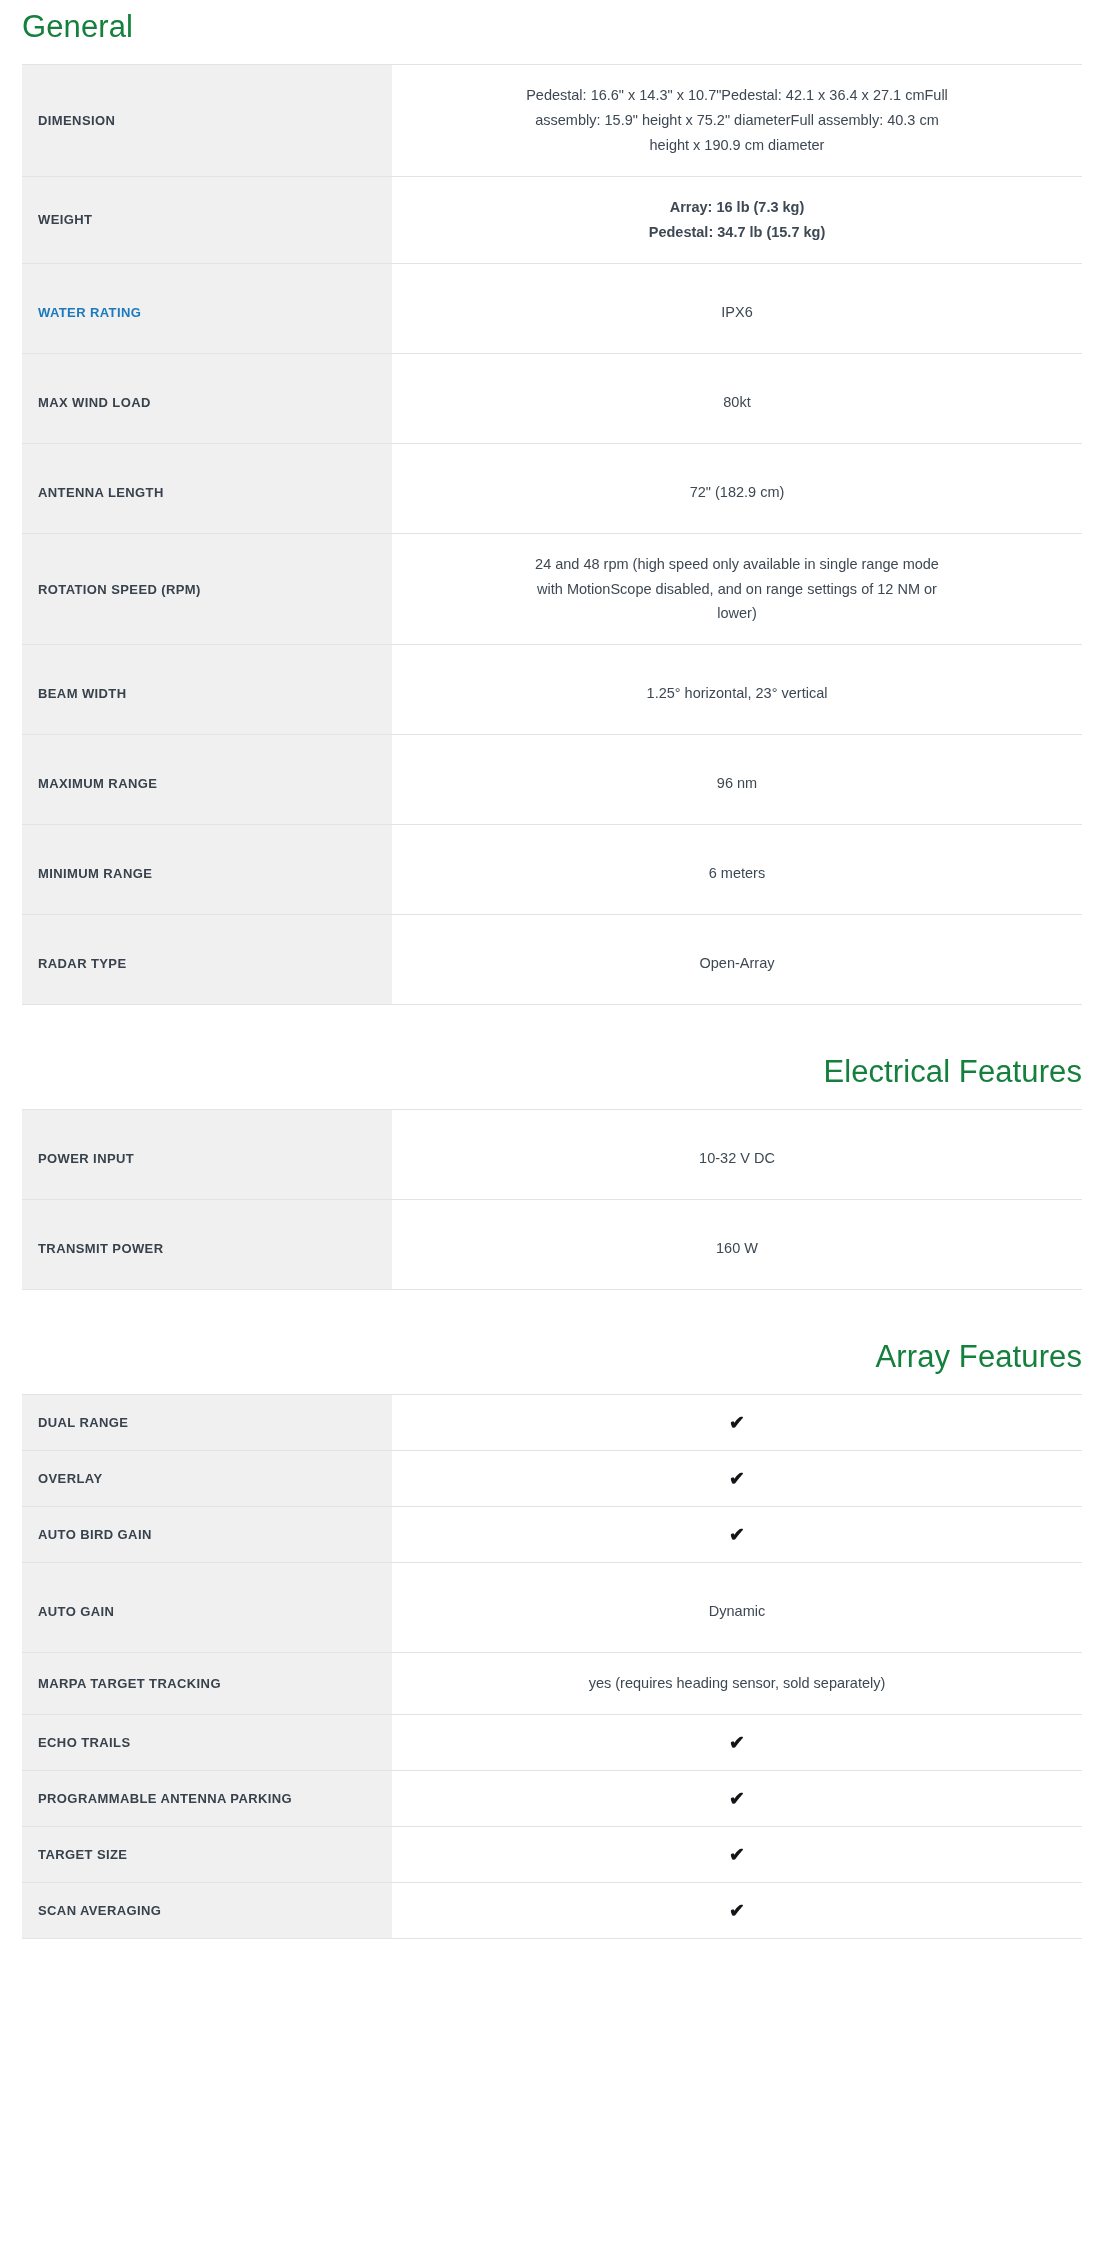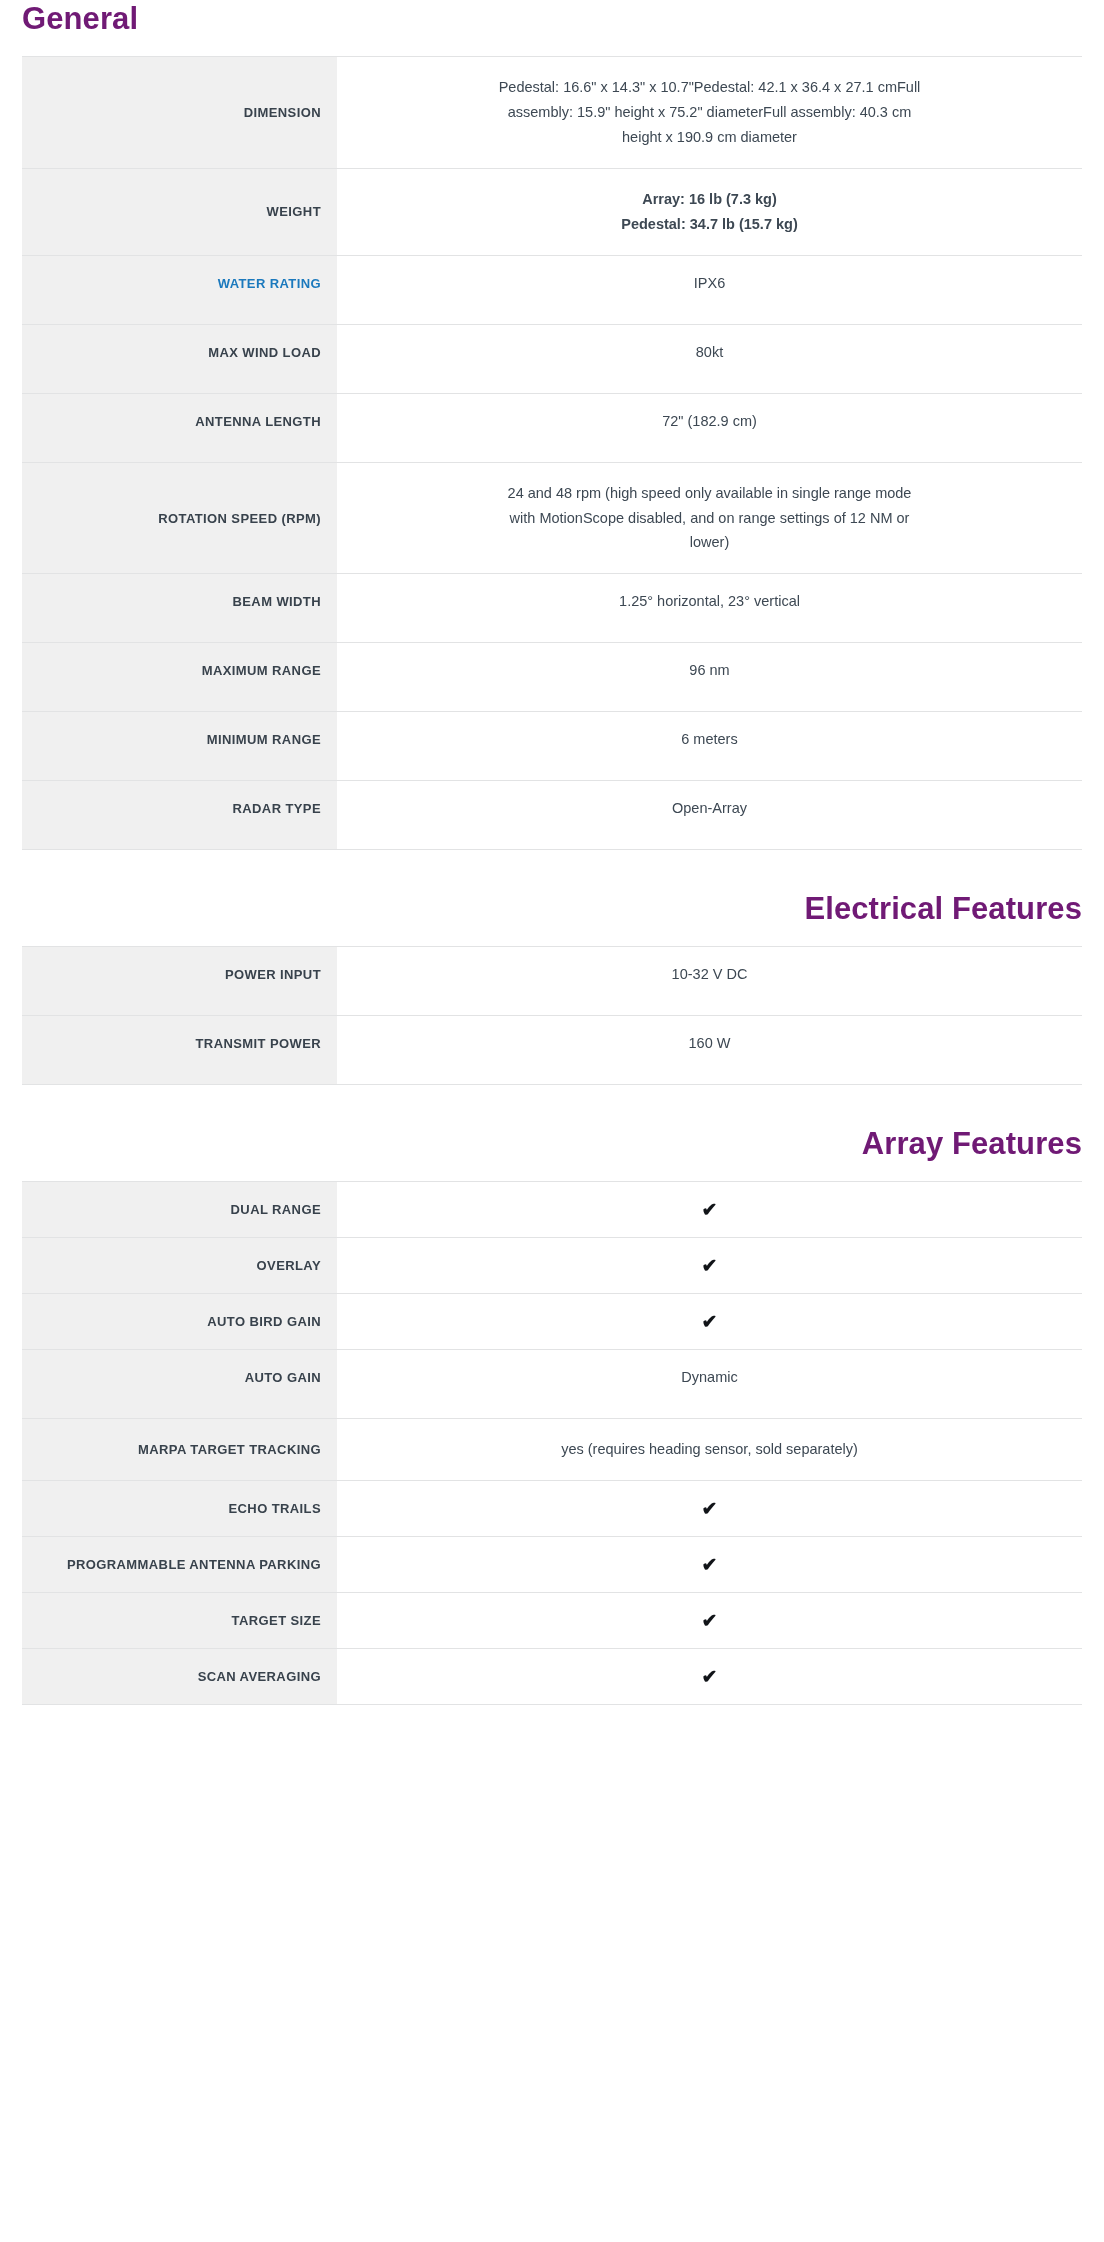--- a/index.html
+++ b/index.html
@@ -16,25 +16,25 @@
   }
 
   .spec-page {
     width: 1060px;
   }
 
   
   .section-heading {
     font-family: "Liberation Sans Narrow", "Liberation Sans", sans-serif;
     font-size: 31px;
-    font-weight: 700;
-    color: #701a75;
+    font-weight: 400;
+    color: #15803d;
     letter-spacing: 0.1px;
     line-height: 1.1;
-    padding: 2px 0 0 0;
+    padding: 10px 0 0 0;
     margin: 0 0 20px 0;
   }
   .section-block + .section-block .section-heading {
     margin-top: 40px;
     text-align: right;
   }
 
   
   .spec-table {
     width: 100%;
@@ -46,29 +46,28 @@
     border-top: 1px solid #e2e3e4;
     border-bottom: 1px solid #e2e3e4;
   }
 
   .spec-table td {
     vertical-align: middle;
     padding: 18px 16px;
   }
 
   .spec-label-cell {
-    width: 315px;
+    width: 370px;
     background: #f0f0f0;
     font-size: 13px;
     font-weight: 700;
     letter-spacing: 0.4px;
     color: #38424c;
     text-transform: uppercase;
     padding-left: 14px;
-    text-align: right;
   }
 
   .spec-label-cell.is-link .spec-label {
     color: #1b79bd;
     cursor: pointer;
   }
 
   .spec-value-cell {
     background: #ffffff;
     text-align: center;
@@ -88,21 +87,21 @@
 
   .check-mark {
     display: inline-block;
     font-size: 19px;
     line-height: 1;
     color: #111418;
     font-weight: 700;
   }
 
   
-  .spec-table tr.row-tall td { padding-top: 15px; padding-bottom: 28px; margin-left: 28px; }
+  .spec-table tr.row-tall td { padding-top: 36px; padding-bottom: 28px; margin-left: 28px; }
 </style>
 </head>
 <body>
 
 <div class="spec-page">
 
 <div class="section-block">
       <h2 class="section-heading">General</h2>
       <table class="spec-table">
         <tbody>

